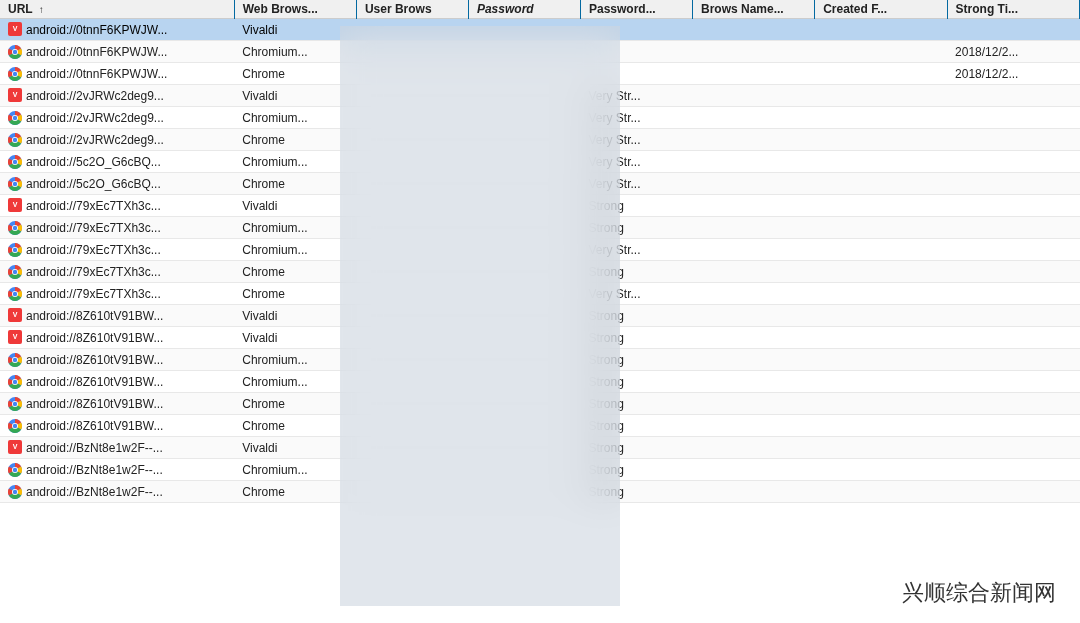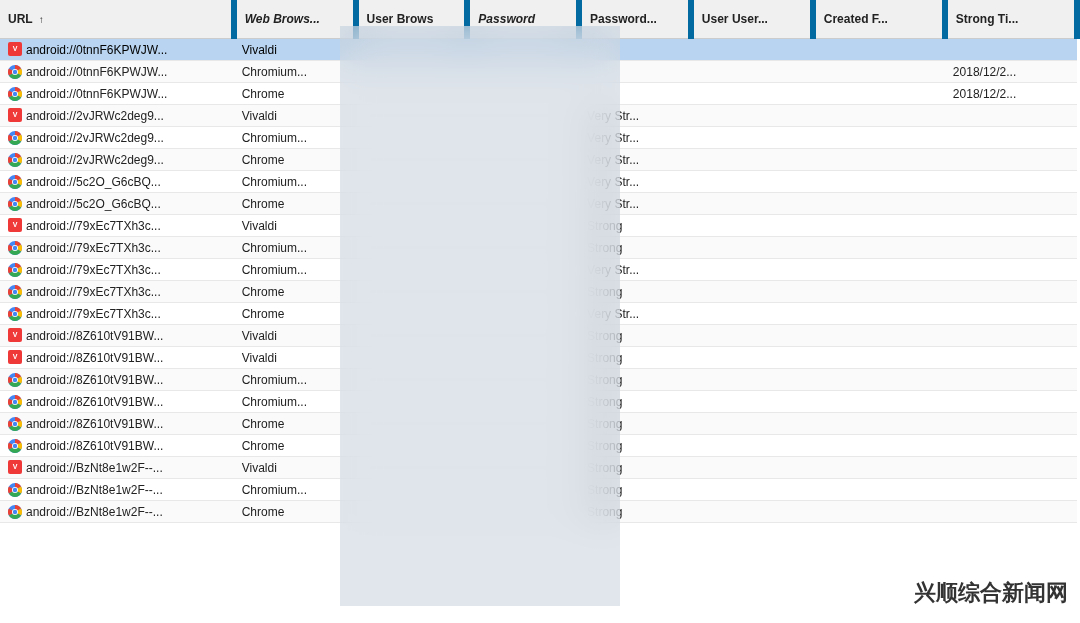--- a/index.html
+++ b/index.html
@@ -29,40 +29,39 @@
       border-collapse: collapse;
       table-layout: fixed;
     }
 
     thead tr {
       background: #f0f0f0;
       border-bottom: 1px solid #ccc;
     }
 
     thead th {
-      padding: 12px 8px;
+      padding: 2px 8px;
       text-align: left;
       font-weight: 600;
       font-size: 12px;
       color: #222;
-      border-right: 6px solid #0369a1;
+      border-right: 1px solid #0369a1;
       white-space: nowrap;
       overflow: hidden;
       text-overflow: ellipsis;
       cursor: pointer;
       user-select: none;
     }
 
     thead th:first-child {
       width: 230px;
     }
 
     thead th:nth-child(2) {
       width: 120px;
-      font-style: italic;
     }
 
     thead th:nth-child(3) {
       width: 110px;
     }
 
     thead th:nth-child(4) {
       width: 110px;
       font-style: italic;
     }
@@ -151,24 +150,24 @@
       background: rgba(200,210,220,0.55);
       backdrop-filter: blur(18px);
       -webkit-backdrop-filter: blur(18px);
       pointer-events: none;
       z-index: 10;
     }
 
     .watermark {
       position: absolute;
       bottom: 15px;
-      right: 12px;
+      right: 24px;
       font-size: 22px;
       color: #333;
-      font-weight: bold;
+      font-weight: normal;
       font-family: 'SimSun', 'Microsoft YaHei', sans-serif;
       z-index: 20;
     }
   </style>
 </head>
 <body>
 
 <div class="table-container">
   <div class="blur-overlay"></div>
 
@@ -185,21 +184,21 @@
         <th>
           <span>User Brows</span>
         </th>
         <th>
           <span>Password</span>
         </th>
         <th>
           <span>Password...</span>
         </th>
         <th>
-          <span>User User...</span>
+          <span>Brows Name...</span>
         </th>
         <th>
           <span>Created F...</span>
         </th>
         <th>
           <span>Strong Ti...</span>
         </th>
       </tr>
     </thead>
     <tbody id="table-body">

